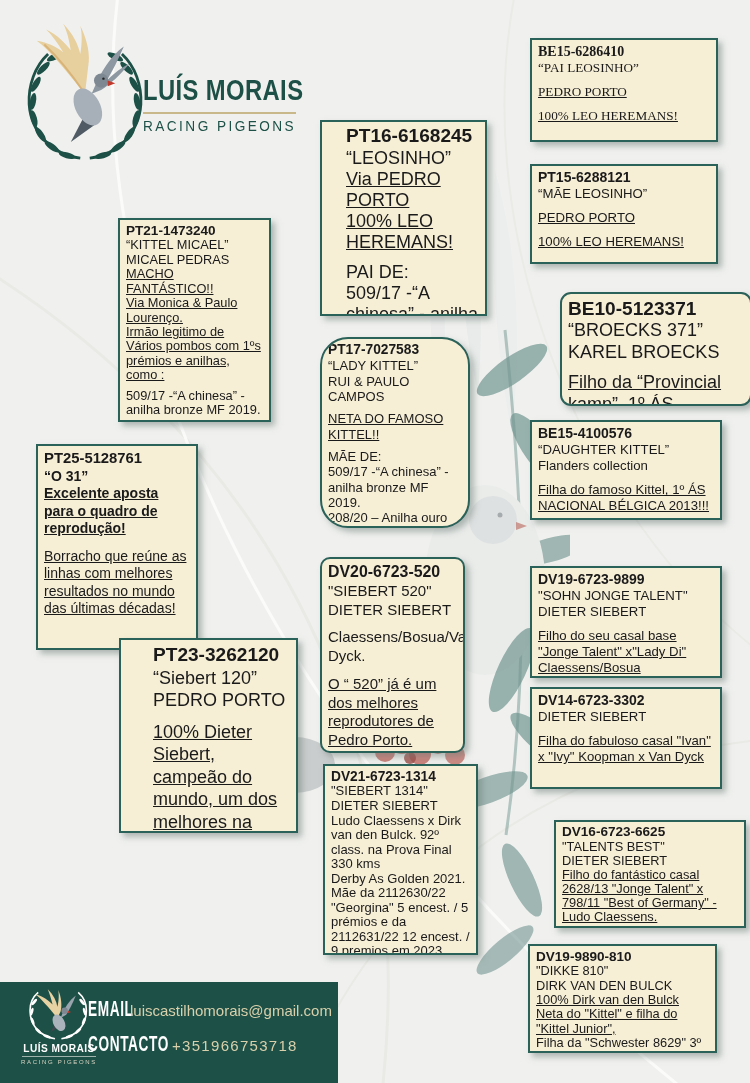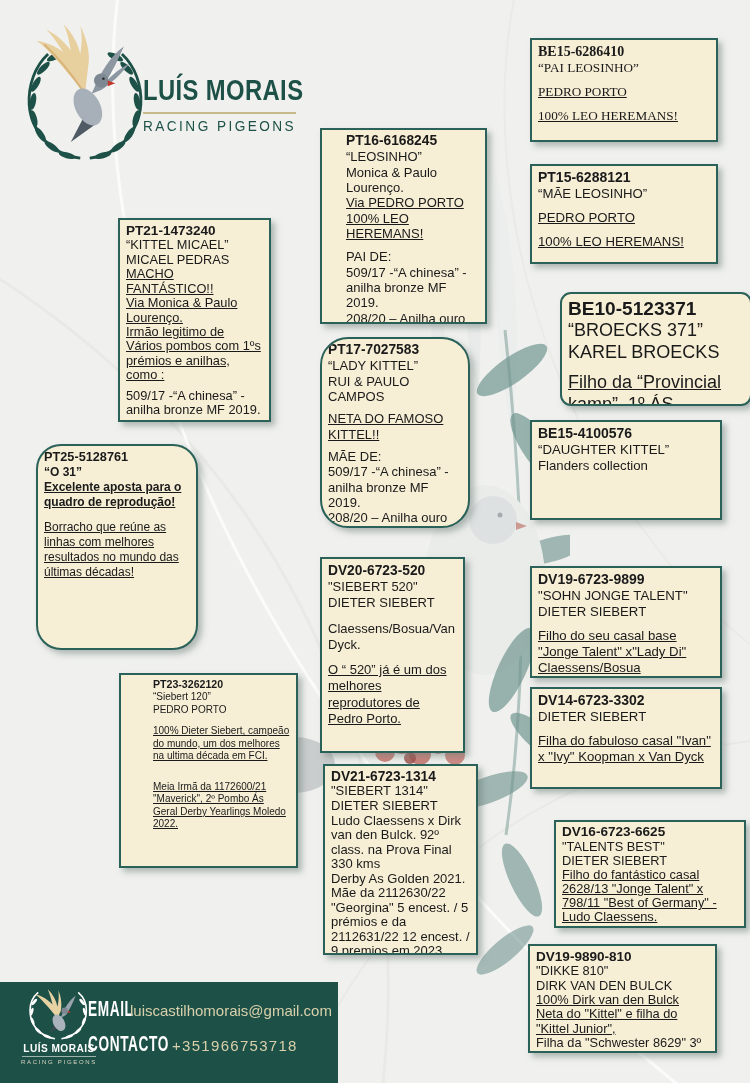--- a/index.html
+++ b/index.html
@@ -124,61 +124,60 @@
         <div class="pline b">PT21-1473240</div>
         <div class="pline">“KITTEL MICAEL”</div>
         <div class="pline">MICAEL PEDRAS</div>
         <div class="pline u">MACHO FANTÁSTICO!!</div>
         <div class="pline u">Via Monica &amp; Paulo Lourenço.</div>
         <div class="pline u">Irmão legitimo de Vários pombos com 1ºs prémios e anilhas, como :</div>
         <div class="gap" style="height: 6px;"></div>
         <div class="pline">509/17 -“A chinesa” -  anilha bronze MF 2019.</div>
         <div class="pline">208/20 – Anilha ouro borrachos 2021.</div>
       </div>
-      <div class="pbox" style="left: 36px; top: 444px; width: 146px; height: 195px; font-size: 12px; line-height: 1.25; border-radius: 25px;">
+      <div class="pbox" style="left: 36px; top: 444px; width: 146px; height: 195px; font-size: 14px; line-height: 1.25;">
         <div class="pline b">PT25-5128761</div>
         <div class="pline b">“O 31”</div>
         <div class="pline b u">Excelente aposta para o quadro de reprodução!</div>
         <div class="gap" style="height: 10px;"></div>
         <div class="pline u">Borracho que reúne as linhas com melhores resultados no mundo das últimas décadas!</div>
         <div class="gap" style="height: 10px;"></div>
       </div>
-      <div class="pbox" style="left: 119px; top: 673px; width: 137px; height: 184px; font-size: 10px; line-height: 1.25; padding-left: 32px;">
+      <div class="pbox" style="left: 119px; top: 638px; width: 137px; height: 184px; font-size: 18px; line-height: 1.25; padding-left: 32px;">
         <div class="pline b">PT23-3262120</div>
         <div class="pline">“Siebert 120”</div>
         <div class="pline">PEDRO PORTO</div>
         <div class="gap" style="height: 9px;"></div>
         <div class="pline u">100% Dieter Siebert, campeão do mundo, um dos melhores na ultima década em FCI.</div>
         <div class="gap" style="height: 9px;"></div>
         <div class="gap" style="height: 9px;"></div>
         <div class="pline u">Meia Irmã da 1172600/21 "Maverick", 2º Pombo Ás Geral Derby Yearlings Moledo 2022.</div>
       </div>
-      <div class="pbox" style="left: 320px; top: 128px; width: 133px; height: 185px; font-size: 13px; line-height: 1.18; padding-left: 24px;">
+      <div class="pbox" style="left: 320px; top: 120px; width: 133px; height: 185px; font-size: 18px; line-height: 1.18; padding-left: 24px;">
         <div class="pline b">PT16-6168245</div>
         <div class="pline">“LEOSINHO”</div>
-        <div class="pline">Monica &amp; Paulo Lourenço.</div>
         <div class="pline u">Via PEDRO PORTO</div>
         <div class="pline u">100% LEO HEREMANS!</div>
         <div class="gap" style="height: 8px;"></div>
         <div class="pline">PAI DE:</div>
         <div class="pline">509/17 -“A chinesa” -  anilha bronze MF 2019.</div>
         <div class="pline">208/20 – Anilha ouro borrachos 2021.</div>
       </div>
       <div class="pbox" style="left: 320px; top: 337px; width: 134px; height: 180px; font-size: 13px; line-height: 1.18; border-radius: 28px;">
         <div class="pline b">PT17-7027583</div>
         <div class="pline">“LADY KITTEL”</div>
         <div class="pline">RUI &amp; PAULO CAMPOS</div>
         <div class="gap" style="height: 7px;"></div>
         <div class="pline u">NETA DO FAMOSO KITTEL!!</div>
         <div class="gap" style="height: 7px;"></div>
         <div class="pline">MÃE DE:</div>
         <div class="pline">509/17 -“A chinesa” -  anilha bronze MF 2019.</div>
         <div class="pline">208/20 – Anilha ouro borrachos 2021.</div>
       </div>
-      <div class="pbox" style="left: 320px; top: 557px; width: 129px; height: 185px; font-size: 13px; line-height: 1.25;">
+      <div class="pbox" style="left: 320px; top: 557px; width: 129px; height: 185px; font-size: 15px; line-height: 1.25; border-radius: 10px;">
         <div class="pline b">DV20-6723-520</div>
         <div class="pline">"SIEBERT 520"</div>
         <div class="pline">DIETER SIEBERT</div>
         <div class="gap" style="height: 9px;"></div>
         <div class="pline">Claessens/Bosua/Van Dyck.</div>
         <div class="gap" style="height: 9px;"></div>
         <div class="pline u">O “ 520” já é um dos melhores reprodutores de Pedro Porto.</div>
       </div>
       <div class="pbox" style="left: 323px; top: 764px; width: 139px; height: 180px; font-size: 13px; line-height: 1.12;">
         <div class="pline b">DV21-6723-1314</div>
@@ -209,20 +208,21 @@
         <div class="pline">“BROECKS 371”</div>
         <div class="pline">KAREL BROECKS</div>
         <div class="gap" style="height: 8px;"></div>
         <div class="pline u">Filho da “Provincial kamp”, 1º ÁS yearlings 2006! Sobrinho “sjarel” vendido no PIPA, ganhou 7x1º!!!</div>
       </div>
       <div class="pbox" style="left: 530px; top: 420px; width: 176px; height: 89px; font-size: 13.2px; line-height: 1.22;">
         <div class="pline b">BE15-4100576</div>
         <div class="pline">“DAUGHTER KITTEL”</div>
         <div class="pline">Flanders collection</div>
         <div class="gap" style="height: 8px;"></div>
+        <div class="pline u">Filha do famoso Kittel, 1º ÁS NACIONAL BÉLGICA 2013!!!</div>
       </div>
       <div class="pbox" style="left: 530px; top: 566px; width: 176px; height: 101px; font-size: 13.2px; line-height: 1.22;">
         <div class="pline b">DV19-6723-9899</div>
         <div class="pline">"SOHN JONGE TALENT"</div>
         <div class="pline">DIETER SIEBERT</div>
         <div class="gap" style="height: 8px;"></div>
         <div class="pline u">Filho do seu casal base "Jonge Talent" x"Lady Di" Claessens/Bosua</div>
       </div>
       <div class="pbox" style="left: 530px; top: 687px; width: 176px; height: 91px; font-size: 13.2px; line-height: 1.22;">
         <div class="pline b">DV14-6723-3302</div>

